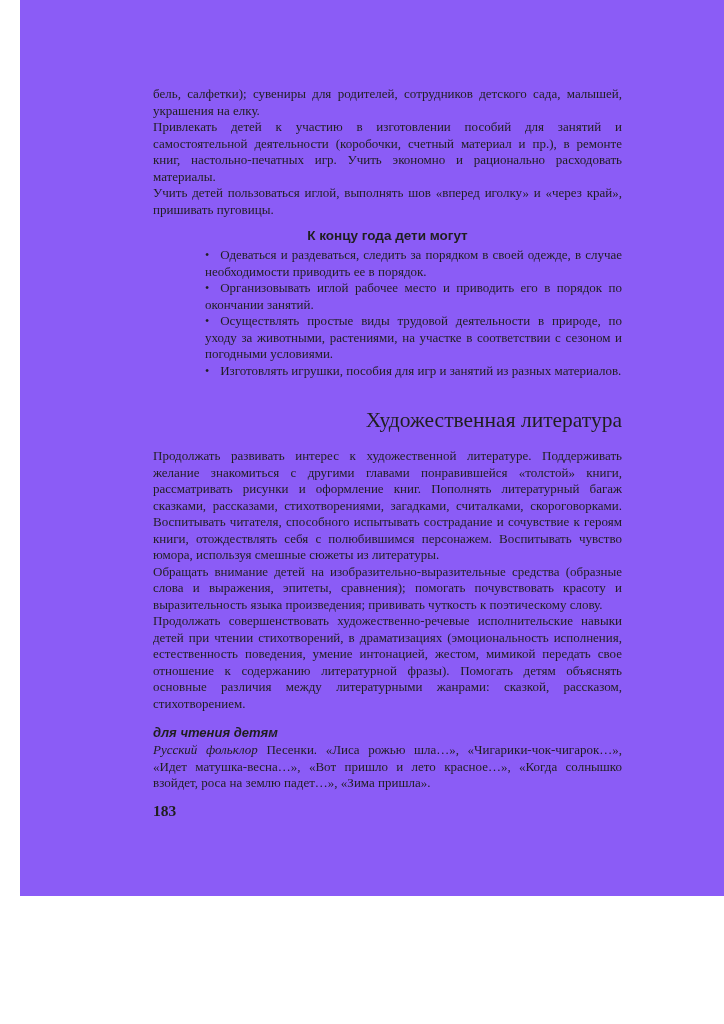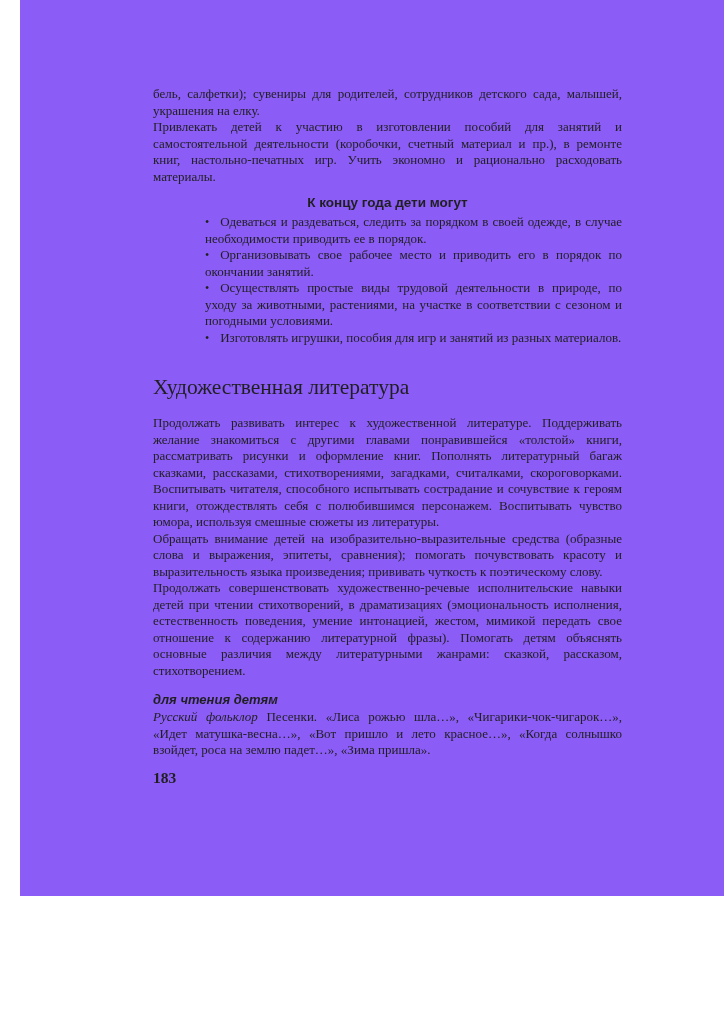--- a/index.html
+++ b/index.html
@@ -47,21 +47,21 @@
     display: inline-block;
     margin-right: 11px;
     font-size: 12px;
   }
   h1.serif-heading {
     margin: 28px 0 15px 0;
     font-family: "Liberation Serif", serif;
     font-weight: normal;
     font-size: 21.5px;
     line-height: 26px;
-    text-align: left;
+    text-align: right;
   }
   h3.reading-heading {
     margin: 12px 0 1px 0;
     font-family: "Liberation Sans", sans-serif;
     font-weight: bold;
     font-style: italic;
     font-size: 13px;
     line-height: 17px;
     text-align: left;
   }
@@ -80,26 +80,27 @@
   }
 </style>
 </head>
 <body>
 
 <div class="page">
   <div class="content">
 
     <p class="body-p">бель, салфетки); сувениры для родителей, сотрудников детского сада, малышей, украшения на елку.</p>
     <p class="body-p">Привлекать детей к участию в изготовлении пособий для занятий и самостоятельной деятельности (коробочки, счетный материал и пр.), в ремонте книг, настольно-печатных игр. Учить экономно и рационально расходовать материалы.</p>
+    <p class="body-p">Учить детей пользоваться иглой, выполнять шов «вперед иголку» и «через край», пришивать пуговицы.</p>
 
     <h2 class="sans-heading">К концу года дети могут</h2>
 
     <div class="bullets">
       <p class="bullet-item"><span class="bullet-glyph">•</span><span>Одеваться и раздеваться, следить за порядком в своей одежде, в случае необходимости приводить ее в порядок.</span></p>
-      <p class="bullet-item"><span class="bullet-glyph">•</span><span>Организовывать свое рабочее место и приводить его в порядок по окончании занятий.</span></p>
+      <p class="bullet-item"><span class="bullet-glyph">•</span><span>Организовывать иглой рабочее место и приводить его в порядок по окончании занятий.</span></p>
       <p class="bullet-item"><span class="bullet-glyph">•</span><span>Осуществлять простые виды трудовой деятельности в природе, по уходу за животными, растениями, на участке в соответствии с сезоном и погодными условиями.</span></p>
       <p class="bullet-item"><span class="bullet-glyph">•</span><span>Изготовлять игрушки, пособия для игр и занятий из разных материалов.</span></p>
     </div>
 
     <h1 class="serif-heading">Художественная литература</h1>
 
     <p class="body-p">Продолжать развивать интерес к художественной литературе. Поддерживать желание знакомиться с другими главами понравившейся «толстой» книги, рассматривать рисунки и оформление книг. Пополнять литературный багаж сказками, рассказами, стихотворениями, загадками, считалками, скороговорками. Воспитывать читателя, способного испытывать сострадание и сочувствие к героям книги, отождествлять себя с полюбившимся персонажем. Воспитывать чувство юмора, используя смешные сюжеты из литературы.</p>
     <p class="body-p">Обращать внимание детей на изобразительно-выразительные средства (образные слова и выражения, эпитеты, сравнения); помогать почувствовать красоту и выразительность языка произведения; прививать чуткость к поэтическому слову.</p>
     <p class="body-p">Продолжать совершенствовать художественно-речевые исполнительские навыки детей при чтении стихотворений, в драматизациях (эмоциональность исполнения, естественность поведения, умение интонацией, жестом, мимикой передать свое отношение к содержанию литературной фразы). Помогать детям объяснять основные различия между литературными жанрами: сказкой, рассказом, стихотворением.</p>
 

